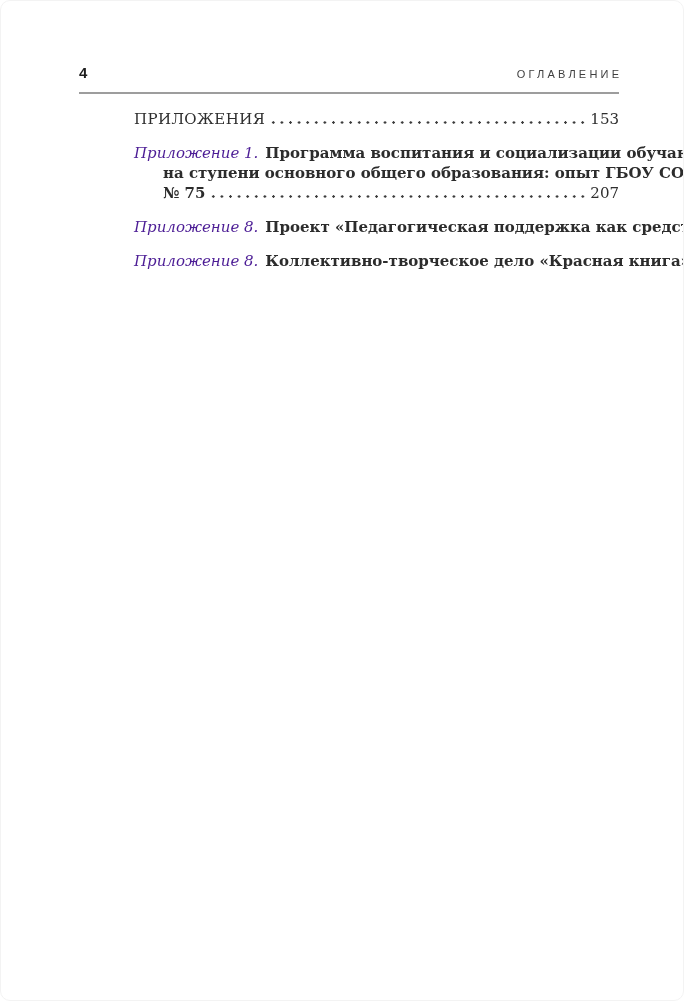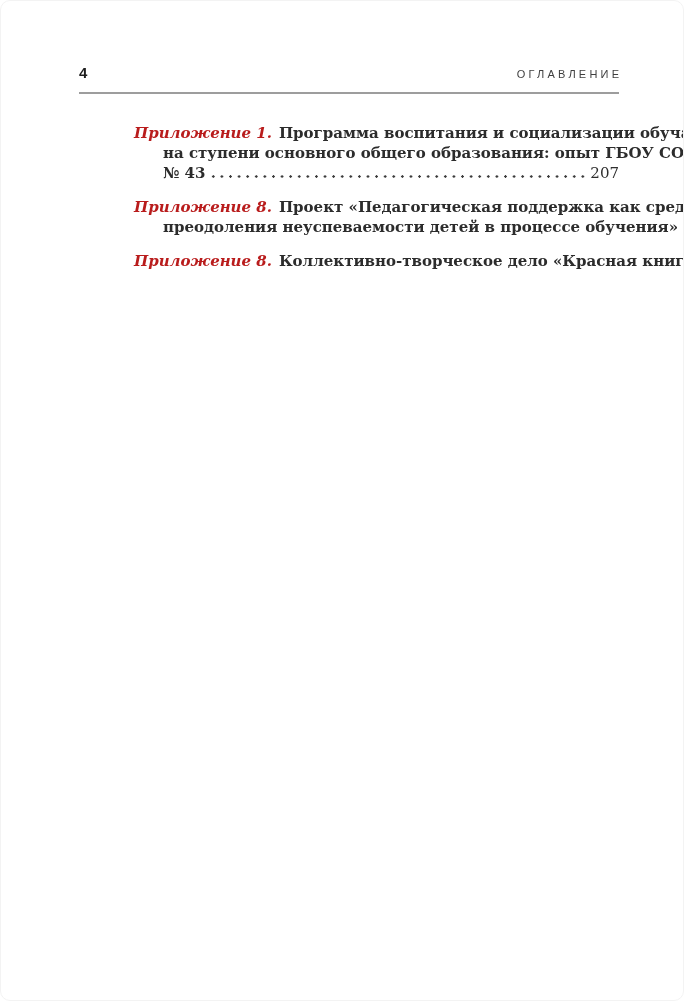--- a/index.html
+++ b/index.html
@@ -65,22 +65,22 @@
     white-space: nowrap;
   }
   .line.cont { padding-left: 29px; }
   .caps {
     font-weight: normal;
     letter-spacing: 0.4px;
     color: #2e2e2e;
   }
   .label {
     font-style: italic;
-    font-weight: bold;
-    color: #b91c1c;
+    font-weight: normal;
+    color: #4c1d95;
     margin-right: 7px;
     flex: 0 0 auto;
   }
   .title-b {
     font-weight: bold;
     color: #2c2c2c;
   }
   .dots {
     flex: 1 1 auto;
     min-width: 10px;
@@ -106,45 +106,47 @@
   <div class="header">
     <div class="header-row">
       <span class="page-num">4</span>
       <span class="running-head">ОГЛАВЛЕНИЕ</span>
     </div>
     <div class="rule"></div>
   </div>
 
   <div class="toc">
 
+    <div class="entry first">
+      <div class="line">
+        <span class="caps">ПРИЛОЖЕНИЯ</span>
+        <span class="dots"></span>
+        <span class="pg">153</span>
+      </div>
+    </div>
 
     <div class="entry">
       <div class="line">
         <span class="label">Приложение 1.</span>
         <span class="title-b">Программа воспитания и социализации обучающихся</span>
       </div>
       <div class="line cont">
         <span class="title-b">на ступени основного общего образования: опыт ГБОУ СОШ</span>
       </div>
       <div class="line cont">
-        <span class="title-b">№ 43</span>
+        <span class="title-b">№ 75</span>
         <span class="dots"></span>
         <span class="pg">207</span>
       </div>
     </div>
 
     <div class="entry">
       <div class="line">
         <span class="label">Приложение 8.</span>
         <span class="title-b">Проект «Педагогическая поддержка как средство</span>
-      </div>
-      <div class="line cont">
-        <span class="title-b">преодоления неуспеваемости детей в процессе обучения»</span>
-        <span class="dots"></span>
-
       </div>
     </div>
 
     <div class="entry">
       <div class="line">
         <span class="label">Приложение 8.</span>
         <span class="title-b">Коллективно-творческое дело «Красная книга»</span>
 
       </div>
     </div>

